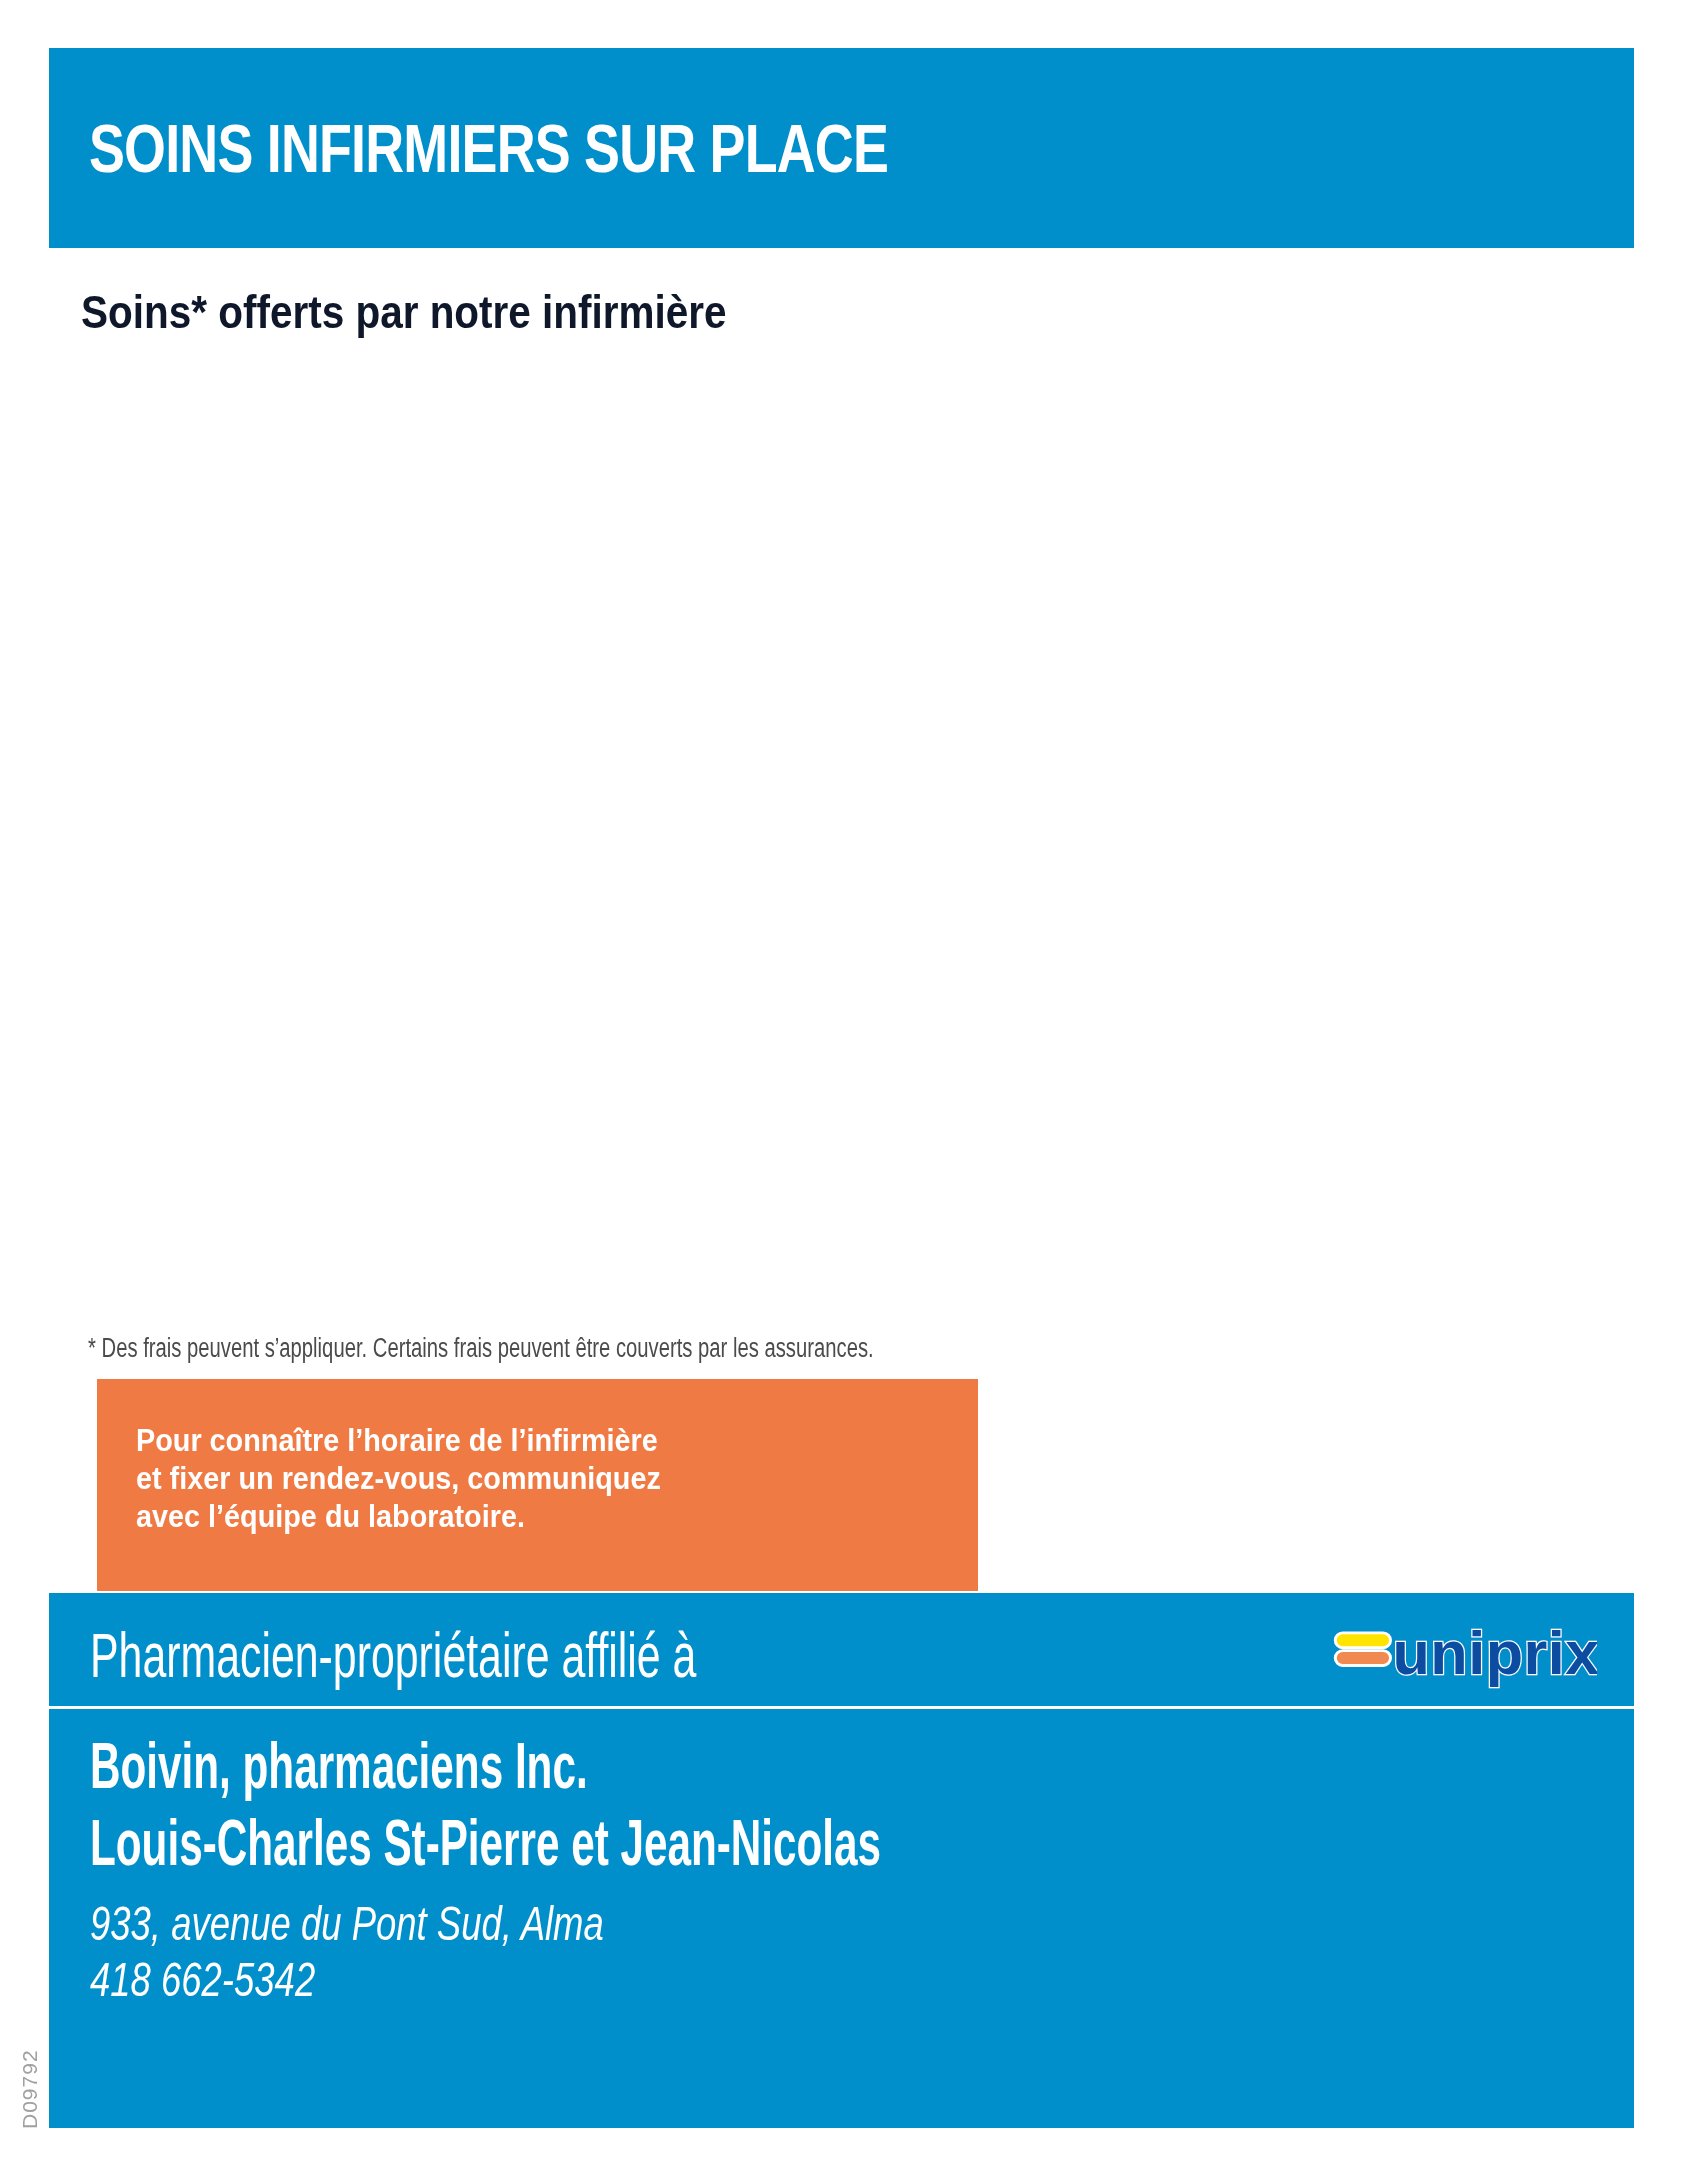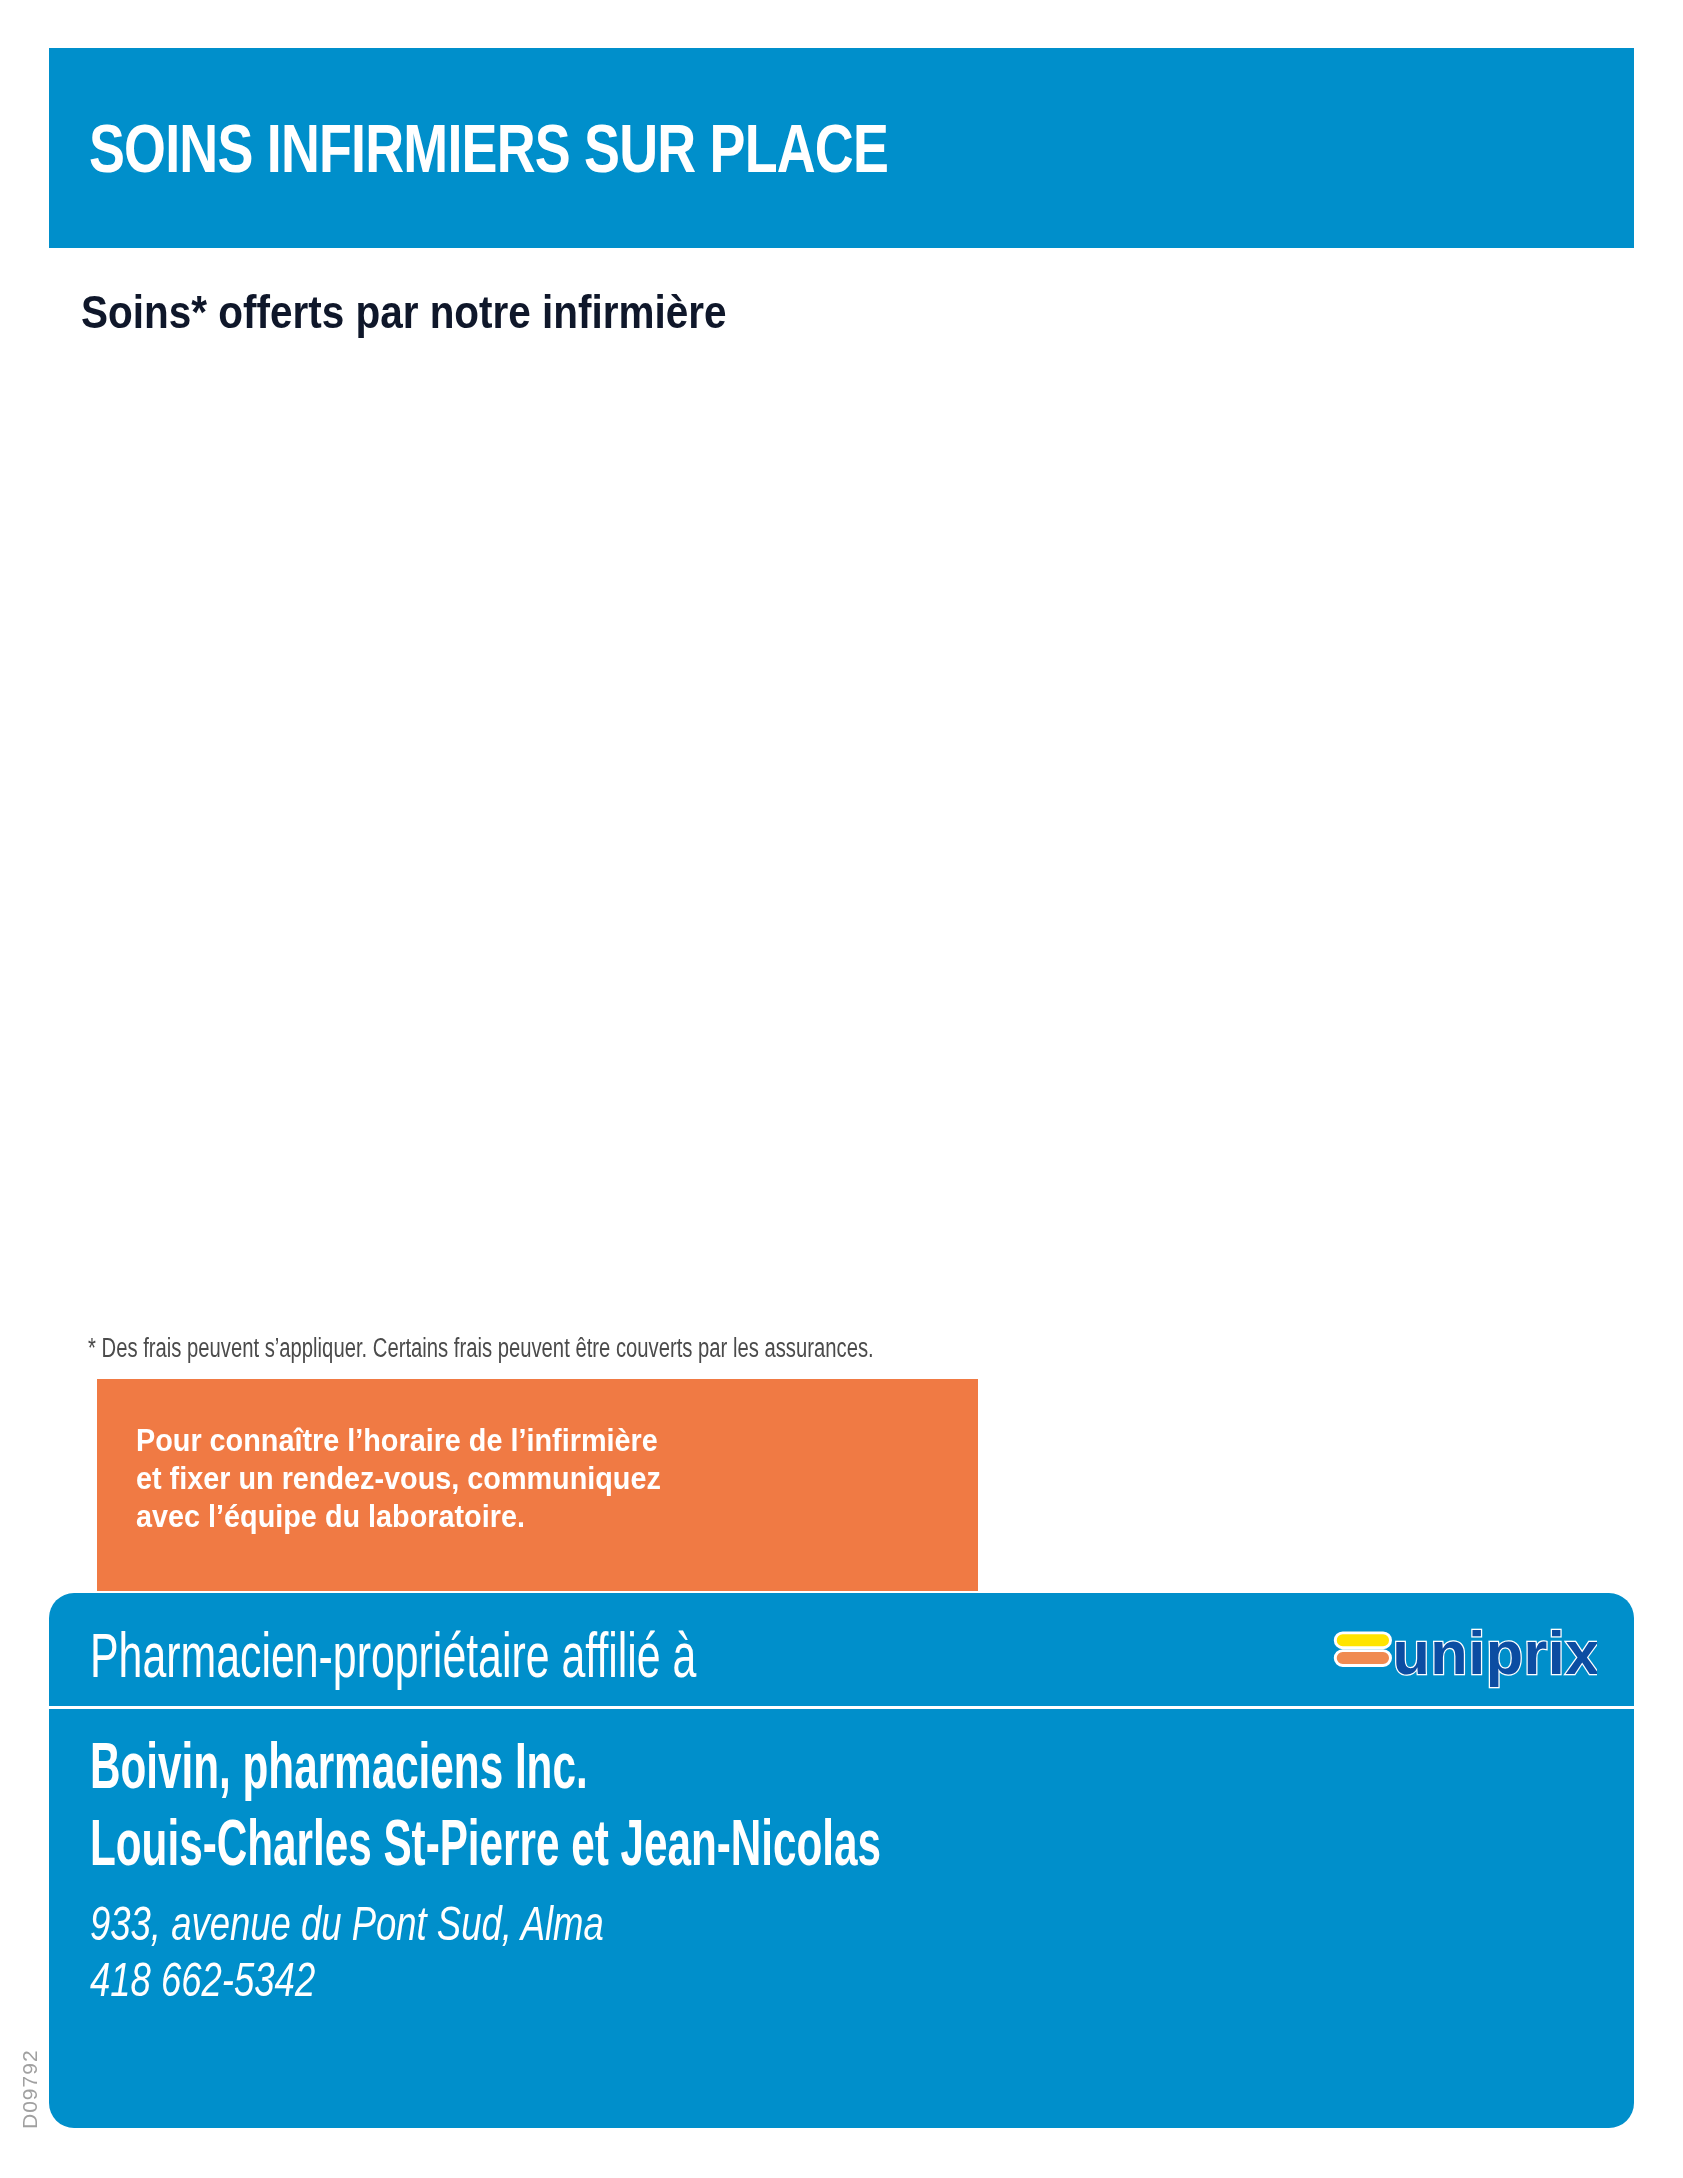--- a/index.html
+++ b/index.html
@@ -43,21 +43,21 @@
   #notice-box .line{
     display:block;margin-left:39px;font-size:32px;font-weight:bold;
     line-height:38px;
   }
   #notice-box .line .nx{transform:scaleX(0.9);}
   #notice-box .lines{display:block;padding-top:42px;}
 
   
   #footer{
     position:absolute;left:49px;top:1593px;width:1585px;height:535px;
-    background:#008FCB;color:#ffffff;border-radius:25px;
+    background:#008FCB;color:#ffffff;
   }
   #affiliation{
     position:absolute;left:41px;top:30px;font-size:63px;font-weight:400;
     line-height:65px;
   }
   #affiliation .nx{transform:scaleX(0.68);}
   #footer-divider{
     position:absolute;left:0;top:113px;width:1585px;height:3px;background:#ffffff;
   }
   #uniprix-logo{position:absolute;left:1283px;top:30px;width:265px;height:73px;}

